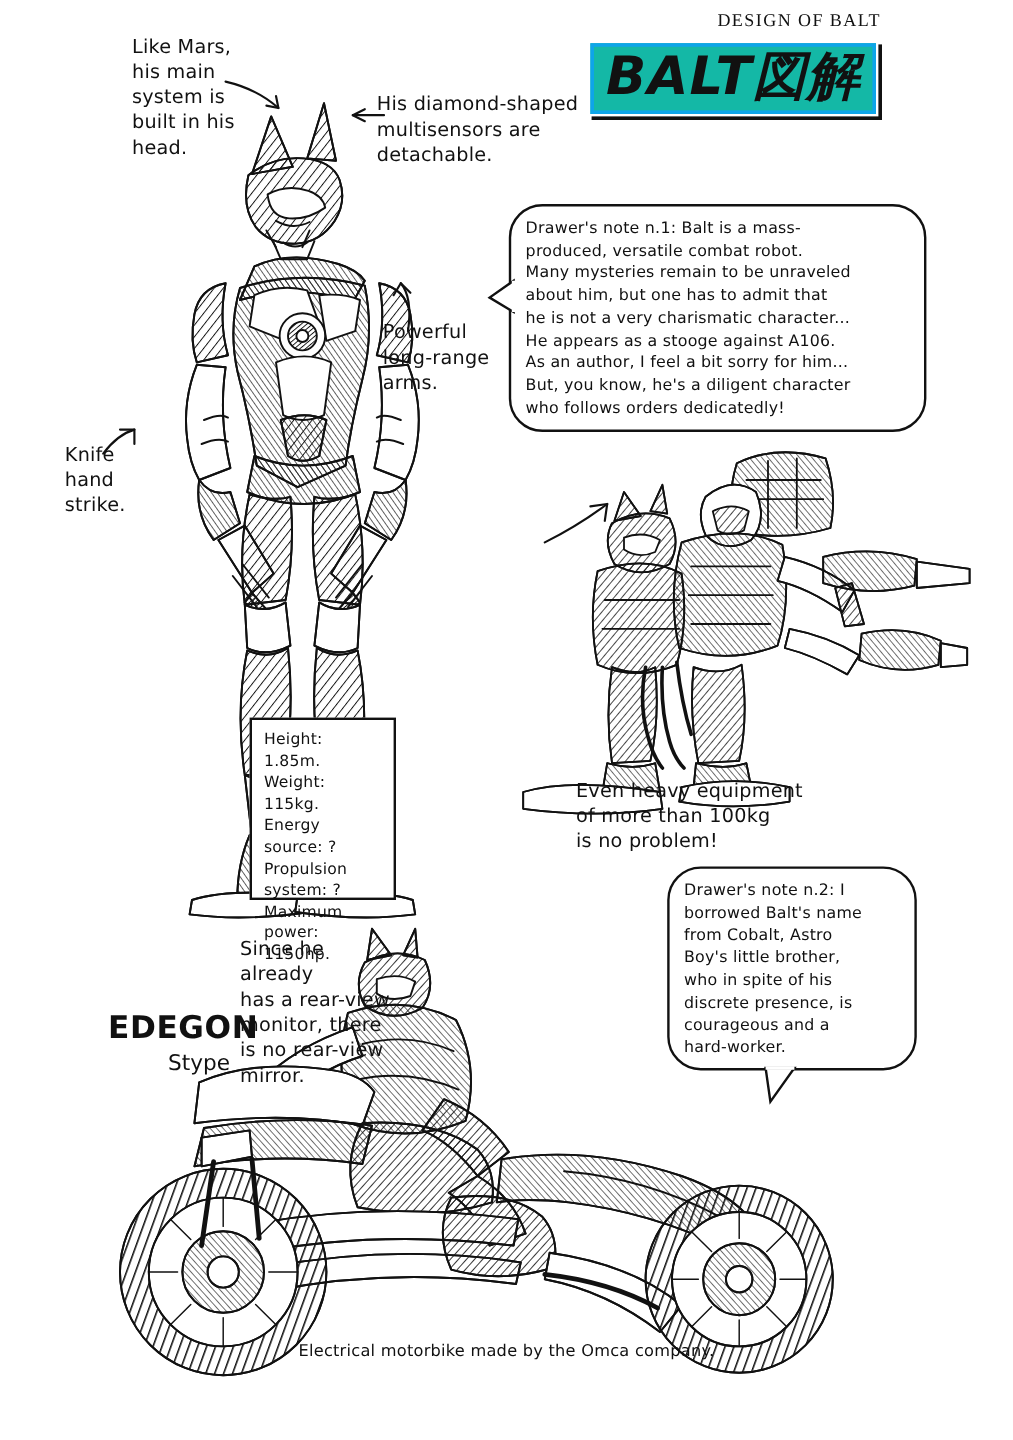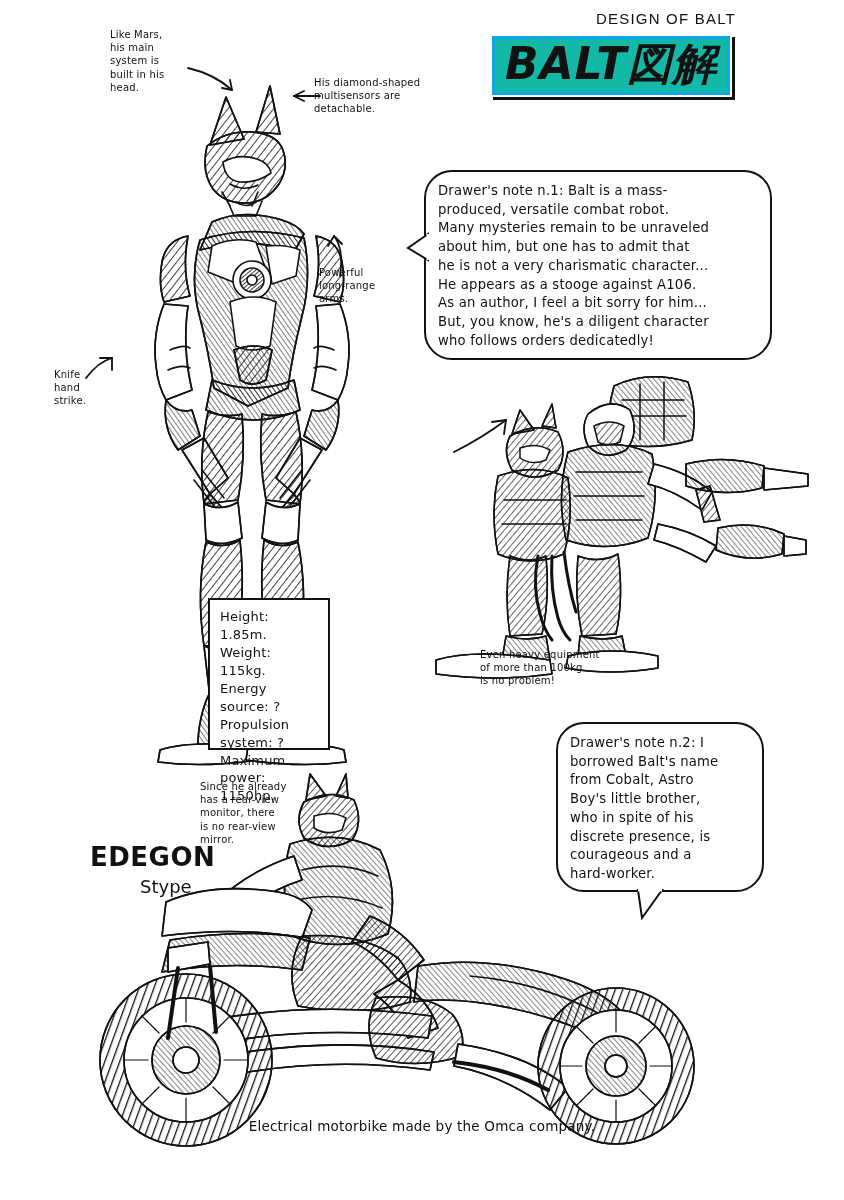--- a/index.html
+++ b/index.html
@@ -20,32 +20,32 @@
     left: 0; top: 0;
     width: 844px;
     height: 1200px;
     background: #fff;
   }
   .abs { position: absolute; }
 
   
   .hand {
     font-family: "DejaVu Sans", sans-serif;
-    font-size: 10px;
+    font-size: 16px;
     line-height: 1.32;
     color: #111;
     letter-spacing: 0.2px;
     white-space: pre-line;
   }
 
   
   .title-kicker {
     font-size: 15px;
     letter-spacing: 1.2px;
-    font-family: Liberation Sans, sans-serif;
+    font-family: Liberation Serif, serif;
     color: #111;
   }
   .title-box {
     border: 3px solid #0ea5e9;
     box-shadow: 0 0 0 2px #fff, 3px 3px 0 2px #111;
     padding: 3px 10px 6px 10px;
     display: inline-block;
     background: #14b8a6;
     font-style: italic;
   }

